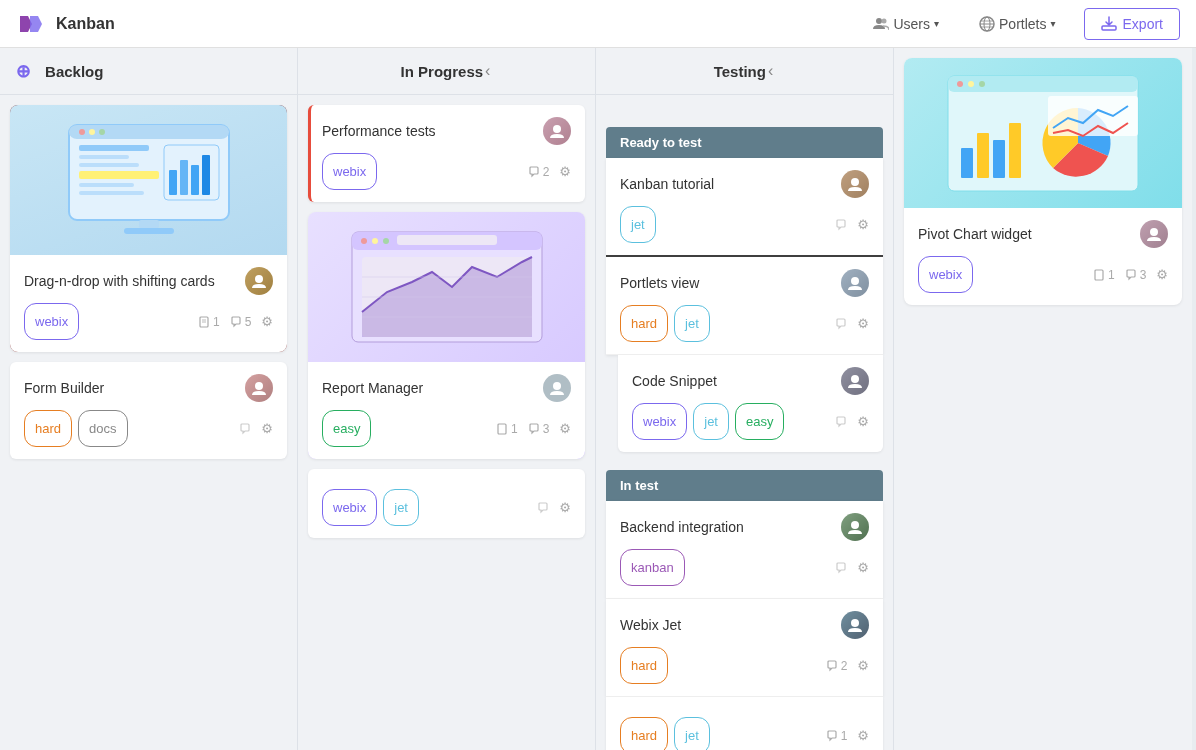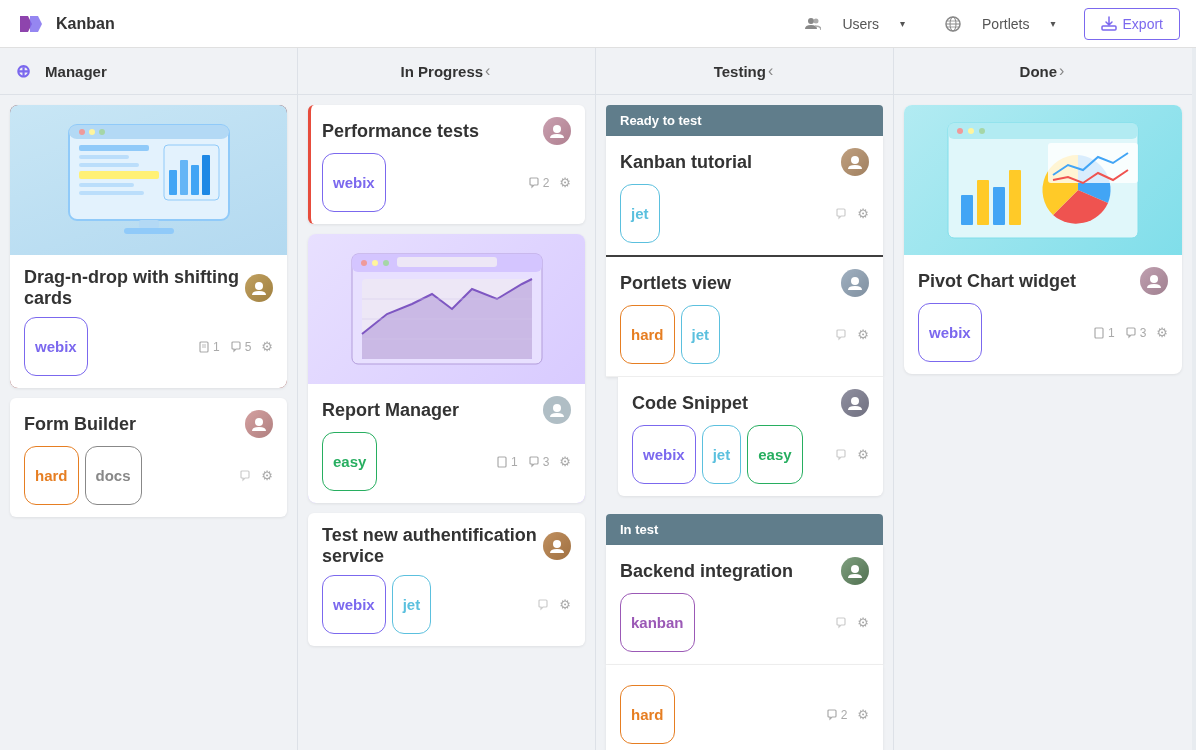--- a/index.html
+++ b/index.html
@@ -9,21 +9,21 @@
     .header {
       display: flex; align-items: center; background: #fff;
       padding: 0 16px; height: 48px; border-bottom: 1px solid #e0e0e0;
       position: fixed; top: 0; left: 0; right: 0; z-index: 100;
     }
     .logo { display: flex; align-items: center; gap: 8px; }
     .logo-icon { width: 32px; height: 32px; }
     .logo-text { font-size: 16px; font-weight: 600; color: #333; }
     .header-right { margin-left: auto; display: flex; align-items: center; gap: 16px; }
     .header-btn {
-      display: flex; align-items: center; gap: 21px;
+      display: flex; align-items: center; gap: 4px;
       padding: 6px 12px; border: none; background: transparent;
       cursor: pointer; color: #555; font-size: 14px;
     }
     .export-btn {
       display: flex; align-items: center; gap: 6px;
       padding: 7px 16px; background: #fff; border: 1.5px solid #7b68ee;
       border-radius: 4px; cursor: pointer; color: #7b68ee; font-size: 14px; font-weight: 500;
     }
 
     
@@ -62,31 +62,31 @@
     .add-icon { color: #7b68ee; font-size: 18px; }
 
     
     .card {
       background: #fff; border-radius: 6px; padding: 12px 14px;
       box-shadow: 0 1px 3px rgba(0,0,0,0.08); cursor: pointer;
       border-left: none;
     }
     .card.highlight { border-left: 3px solid #e74c3c; padding-left: 11px; }
     .card-header { display: flex; align-items: center; justify-content: space-between; margin-bottom: 8px; }
-    .card-title { font-size: 18px; font-weight: 700; color: #333; flex: 1; }
+    .card-title { font-size: 14px; font-weight: 400; color: #333; flex: 1; }
     .avatar-placeholder {
       width: 28px; height: 28px; border-radius: 50%; background: #b0bec5;
       display: flex; align-items: center; justify-content: center;
       font-size: 12px; color: #fff; flex-shrink: 0;
     }
     .card-footer { display: flex; align-items: center; justify-content: space-between; margin-top: 8px; }
     .tags { display: flex; gap: 6px; flex-wrap: wrap; }
     .tag {
-      padding: 20px 10px; border-radius: 12px; font-size: 15px;
-      font-weight: 700; border: 1.5px solid #ccc; color: #555; background: #fff;
+      padding: 10px 10px; border-radius: 12px; font-size: 13px;
+      font-weight: 400; border: 1.5px solid #ccc; color: #555; background: #fff;
     }
     .tag.webix { border-color: #7b68ee; color: #7b68ee; }
     .tag.jet { border-color: #5bc0de; color: #5bc0de; }
     .tag.hard { border-color: #e67e22; color: #e67e22; }
     .tag.easy { border-color: #27ae60; color: #27ae60; }
     .tag.docs { border-color: #888; color: #888; }
     .tag.kanban { border-color: #9b59b6; color: #9b59b6; }
     .card-meta { display: flex; align-items: center; gap: 10px; color: #aaa; font-size: 12px; }
     .meta-item { display: flex; align-items: center; gap: 3px; }
     .gear-btn { background: none; border: none; cursor: pointer; color: #aaa; font-size: 13px; padding: 0; }
@@ -105,20 +105,21 @@
       border-radius: 8px; overflow: hidden;
       box-shadow: 0 1px 3px rgba(0,0,0,0.08); cursor: pointer;
     }
     .purple-card-image { width: 100%; height: 150px; display: flex; align-items: center; justify-content: center; }
 
     
     .testing-column {
       min-width: 298px; max-width: 298px; background: #f0f2f5;
       border-right: 1px solid #dde1e7; display: flex; flex-direction: column;
       height: 100%;
+      gap: 22px;
     }
 
     
     .section-header {
       background: #607d8b; color: #fff; padding: 8px 14px;
       font-size: 13px; font-weight: 600; border-radius: 4px 4px 0 0;
       margin-bottom: 0;
     }
 
     
@@ -174,21 +175,21 @@
       <span>Export</span>
     </button>
   </div>
 </header>
 
 <div class="board">
 
   <div class="column">
     <div class="backlog-header">
       <span class="add-icon">⊕</span>
-      <span style="margin-left:6px;">Manager</span>
+      <span style="margin-left:6px;">Backlog</span>
     </div>
     <div class="column-content">
 
       <div class="hero-card">
         <div class="hero-card-image" style="background: linear-gradient(160deg, #c8e6f5 0%, #b3d9f0 100%);">
           <svg width="200" height="130" viewBox="0 0 200 130">
 
             <rect x="20" y="10" width="160" height="95" rx="8" fill="#e3f2fd" stroke="#90caf9" stroke-width="2"></rect>
             <rect x="20" y="10" width="160" height="14" rx="8" fill="#b3d9f5"></rect>
             <circle cx="33" cy="17" r="3" fill="#ef9a9a"></circle>
@@ -358,29 +359,20 @@
                   </svg>
                 3
               </span>
               <button class="gear-btn">⚙</button>
             </div>
           </div>
         </div>
       </div>
 
       <div class="card">
-        <div class="card-header">
-          <span class="card-title">Test new authentification service</span>
-          <div class="avatar-placeholder" style="background: linear-gradient(135deg, #c09060, #a07040);">
-            <svg width="16" height="16" viewBox="0 0 16 16">
-                <circle cx="8" cy="6" r="4" fill="#fff"></circle>
-                <path d="M1 15 Q1 11 8 11 Q15 11 15 15" fill="#fff"></path>
-              </svg>
-          </div>
-        </div>
         <div class="card-footer">
           <div class="tags">
             <span class="tag webix">webix</span>
             <span class="tag jet">jet</span>
           </div>
           <div class="card-meta">
             <span class="meta-item">
               <svg width="12" height="12" viewBox="0 0 12 12">
                   <path d="M2 2 Q2 1 3 1 L9 1 Q10 1 10 2 L10 7 Q10 8 9 8 L6 8 L4 10 L4 8 L3 8 Q2 8 2 7 Z" fill="none" stroke="#ccc" stroke-width="1.2"></path>
                 </svg>
@@ -504,20 +496,29 @@
                 <svg width="12" height="12" viewBox="0 0 12 12">
                     <path d="M2 2 Q2 1 3 1 L9 1 Q10 1 10 2 L10 7 Q10 8 9 8 L6 8 L4 10 L4 8 L3 8 Q2 8 2 7 Z" fill="none" stroke="#ccc" stroke-width="1.2"></path>
                   </svg>
               </span>
               <button class="gear-btn">⚙</button>
             </div>
           </div>
         </div>
 
         <div class="card" style="border-radius:0; border-bottom:1px solid #f0f0f0;">
+          <div class="card-header">
+            <span class="card-title">Webix Jet</span>
+            <div class="avatar-placeholder" style="background: linear-gradient(135deg, #7090a0, #506070);">
+              <svg width="16" height="16" viewBox="0 0 16 16">
+                  <circle cx="8" cy="6" r="4" fill="#fff"></circle>
+                  <path d="M1 15 Q1 11 8 11 Q15 11 15 15" fill="#fff"></path>
+                </svg>
+            </div>
+          </div>
           <div class="card-footer">
             <div class="tags">
               <span class="tag hard">hard</span>
             </div>
             <div class="card-meta">
               <span class="meta-item">
                 <svg width="12" height="12" viewBox="0 0 12 12">
                     <path d="M2 2 Q2 1 3 1 L9 1 Q10 1 10 2 L10 7 Q10 8 9 8 L6 8 L4 10 L4 8 L3 8 Q2 8 2 7 Z" fill="none" stroke="#aaa" stroke-width="1.2"></path>
                   </svg>
                 2
@@ -543,24 +544,20 @@
               <button class="gear-btn">⚙</button>
             </div>
           </div>
         </div>
 
       </div>
     </div>
   </div>
 
   <div class="done-column">
-    <div class="column-header">
-      <span>Done</span>
-      <button class="column-nav-btn">›</button>
-    </div>
     <div class="column-content">
 
       <div style="background:#fff; border-radius:8px; overflow:hidden; box-shadow:0 1px 3px rgba(0,0,0,0.08); cursor:pointer;">
         <div class="teal-card-image">
           <svg width="220" height="130" viewBox="0 0 220 130">
 
             <rect x="15" y="8" width="190" height="115" rx="6" fill="#e0f7fa" stroke="#80deea" stroke-width="1"></rect>
             <rect x="15" y="8" width="190" height="16" rx="6" fill="#b2ebf2"></rect>
             <circle cx="27" cy="16" r="3" fill="#ef9a9a"></circle>
             <circle cx="38" cy="16" r="3" fill="#fff59d"></circle>

